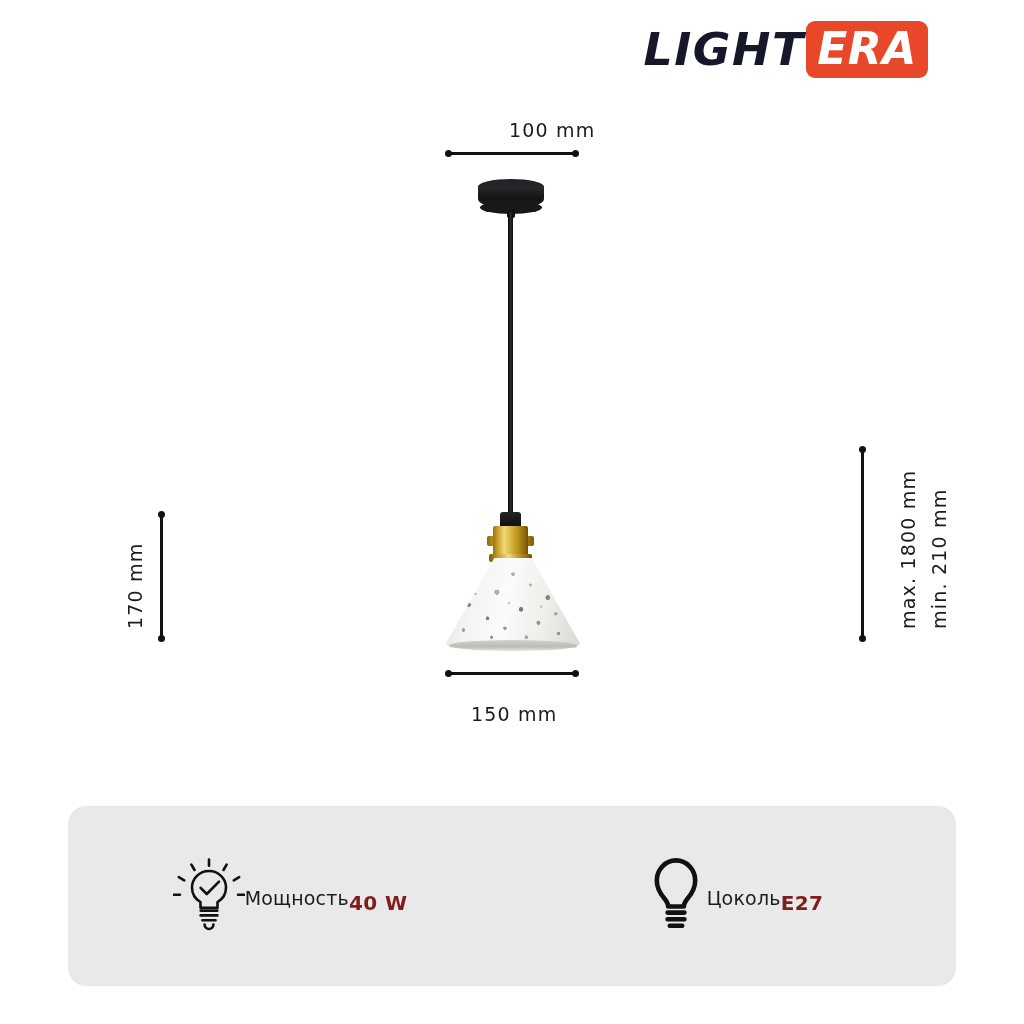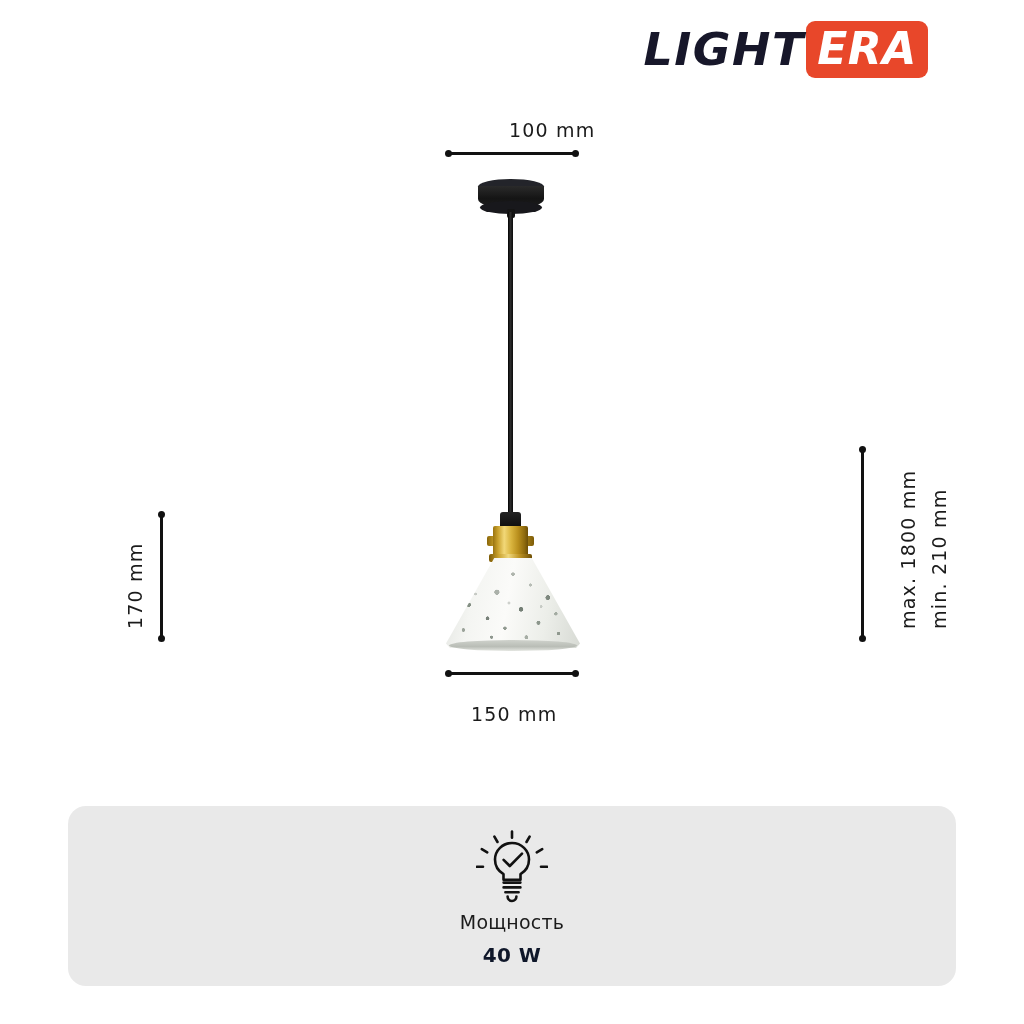--- a/index.html
+++ b/index.html
@@ -272,21 +272,21 @@
     background: #e9e9e9;
     border-radius: 18px;
     display: flex;
     align-items: center;
     justify-content: space-around;
   }
   .spec-item {
     width: 33.33%;
     height: 100%;
     display: flex;
-    flex-direction: column;
+    flex-direction: row;
     align-items: center;
     justify-content: center;
     padding-top: 4px;
     box-sizing: border-box;
   }
   .spec-icon {
     height: 76px;
     display: flex;
     align-items: center;
     justify-content: center;
@@ -297,21 +297,21 @@
     font-size: 19px;
     font-weight: 400;
     color: #1b1b1b;
     letter-spacing: 0.2px;
     line-height: 1.2;
   }
   .spec-value {
     font-family: "DejaVu Sans", sans-serif;
     font-size: 20px;
     font-weight: 700;
-    color: #0f172a;
+    color: #7f1d1d;
     margin-top: 9px;
     letter-spacing: 0.4px;
     line-height: 1.2;
   }
 </style>
 </head>
 <body>
 
 <div id="brand-logo">
   <span id="brand-word-light">LIGHT</span>
@@ -364,15 +364,25 @@
         <path d="M27.6 53.6h16.8M27.6 58.4h16.8M29.4 63.2h13.2"></path>
         <path d="M31.6 67.6c0 2.4 1.9 4.4 4.4 4.4s4.4-2 4.4-4.4"></path>
         <path d="M27.6 30.8 33.8 37 46 24.6"></path>
         <path d="M36 2.6v6.2M53.6 7.6l-3.1 5.4M66.2 20.2l-5.4 3.1M71.2 37.8h-6.2M18.4 7.6l3.1 5.4M5.8 20.2l5.4 3.1M0.8 37.8H7"></path>
       </svg>
     </div>
     <div class="spec-label">Мощность</div>
     <div class="spec-value">40 W</div>
   </div>
 
+  <div class="spec-item">
+    <div class="spec-icon">
+      <svg width="62" height="76" viewBox="0 0 62 76" fill="none" stroke="#111111" stroke-width="4.6" stroke-linecap="round" stroke-linejoin="round">
+        <path d="M31 3.4c-10.6 0-19.2 9-19.2 20.1 0 7.4 3.6 13.3 7.4 17.8 2.4 2.8 3.9 5 3.9 8.2h15.8c0-3.2 1.5-5.4 3.9-8.2 3.8-4.5 7.4-10.4 7.4-17.8C50.2 12.4 41.6 3.4 31 3.4z"></path>
+        <path d="M22.6 55.6h16.8M22.6 62.2h16.8M24.8 68.8h12.4"></path>
+      </svg>
+    </div>
+    <div class="spec-label">Цоколь</div>
+    <div class="spec-value">E27</div>
+  </div>
 
 
 </div>
 
 </body></html>

